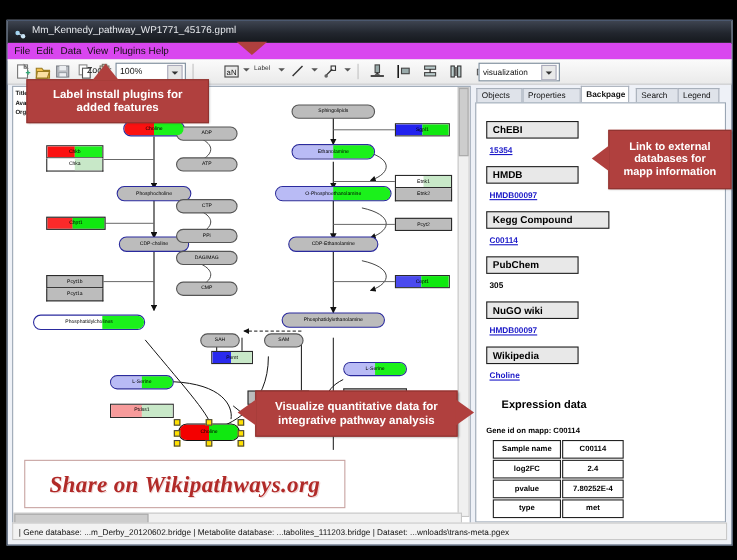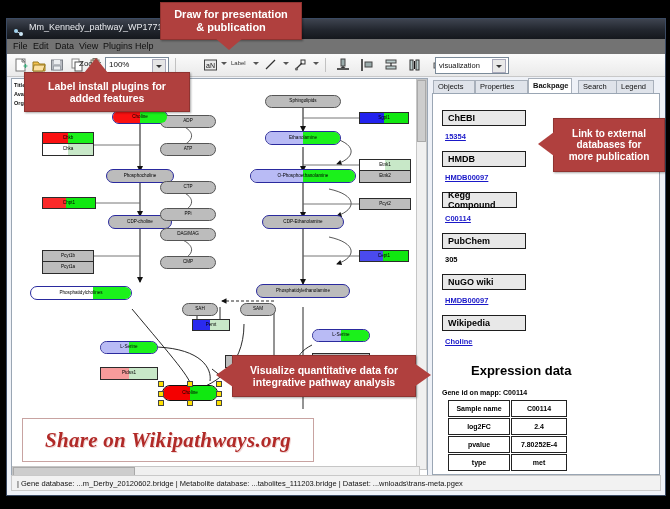--- a/index.html
+++ b/index.html
@@ -8,21 +8,21 @@
 
   
   .win{position:absolute;left:6px;top:18px;width:658px;height:476px;background:#eef1f7;
        border:1px solid #3a4a63;box-shadow:0 0 4px #000;}
   .titlebar{position:absolute;left:0;top:0;width:100%;height:20px;
        background:linear-gradient(#3e4450,#22262e 55%,#15181d);
        border-bottom:1px solid #000;}
   .titlebar .tb-text{position:absolute;left:22px;top:3px;font-size:9px;color:#e8eaee;
        white-space:nowrap;font-family:"Liberation Sans",sans-serif;}
   .tb-ico{position:absolute;left:6px;top:5px;width:11px;height:11px;}
-  .menubar{position:absolute;left:0;top:20px;width:100%;height:15px;background:#737373;
+  .menubar{position:absolute;left:0;top:20px;width:100%;height:15px;background:#d946ef;
        border-bottom:1px solid #dcdcdc;}
   .menubar span{position:absolute;top:2px;font-size:9px;color:#111;}
   .toolbar{position:absolute;left:0;top:35px;width:100%;height:22px;
        background:linear-gradient(#fbfbfb,#eaeaea);border-bottom:1px solid #c8c8c8;}
 
   .tbtn{position:absolute;top:3px;width:16px;height:16px;}
   .tbtn svg{display:block}
   .sep{position:absolute;top:4px;width:1px;height:14px;background:#c2c2c2;}
 
   .zoomlab{position:absolute;left:72px;top:5px;font-size:8px;color:#111;}
@@ -67,21 +67,21 @@
   .tab{position:absolute;top:2px;height:13px;background:#dfe3ea;border:1px solid #a8b0bb;
        border-bottom:none;font-size:7.5px;color:#111;padding:1px 4px 0 4px;box-sizing:border-box;}
   .tab.active{background:#fff;top:0;height:15px;padding-top:2px;font-weight:bold;}
   .tabbody{position:absolute;left:2px;top:15px;width:226px;height:380px;background:#fff;
        border:1px solid #9aa6b4;overflow:hidden;}
 
   .dbhead{position:absolute;left:9px;width:84px;height:16px;background:#e8e8e8;border:1.3px solid #1e1e1e;
        font-size:9px;font-weight:bold;color:#000;display:flex;align-items:center;padding-left:5px;box-sizing:border-box;}
   .dblink{position:absolute;left:12px;font-size:7.5px;color:#1a18c8;text-decoration:underline;font-weight:bold;}
   .dbplain{position:absolute;left:12px;font-size:7.5px;color:#000;font-weight:bold;}
-  .exphead{position:absolute;left:22px;top:269px;font-size:13px;font-weight:bold;color:#000;padding-left:16px;}
+  .exphead{position:absolute;left:7px;top:269px;font-size:10px;font-weight:bold;color:#000;padding-left:16px;}
   .geneid{position:absolute;left:9px;top:295px;font-size:7px;font-weight:bold;color:#000;}
 
   table.dt{position:absolute;left:14px;top:305px;border-collapse:separate;border-spacing:1px;}
   table.dt td{border:1px solid #222;font-size:7px;text-align:center;height:13px;color:#000;
        font-weight:bold;background:#fff;}
   table.dt td.k{width:58px;}
   table.dt td.v{width:52px;}
 
   
   .sb{position:absolute;background:#f0f0f0;border:1px solid #c6c6c6;}
@@ -498,21 +498,21 @@
       </div>
 
       <div class="tabbody">
 
         <div class="dbhead" style="top:16px">ChEBI</div>
         <a class="dblink" style="top:38px" href="#">15354</a>
 
         <div class="dbhead" style="top:57px">HMDB</div>
         <a class="dblink" style="top:79px" href="#">HMDB00097</a>
 
-        <div class="dbhead" style="top:98px;width:75px">Kegg Compound</div>
+        <div class="dbhead" style="top:98px;width:112px">Kegg Compound</div>
         <a class="dblink" style="top:120px" href="#">C00114</a>
 
         <div class="dbhead" style="top:139px">PubChem</div>
         <span class="dbplain" style="top:161px">305</span>
 
         <div class="dbhead" style="top:180px">NuGO wiki</div>
         <a class="dblink" style="top:202px" href="#">HMDB00097</a>
 
         <div class="dbhead" style="top:221px">Wikipedia</div>
         <a class="dblink" style="top:243px" href="#">Choline</a>
@@ -541,36 +541,32 @@
         </tbody>
           </table>
       </div>
     </div>
 
     <div class="status">
       <span>| Gene database: ...m_Derby_20120602.bridge | Metabolite database: ...tabolites_111203.bridge | Dataset: ...wnloads\trans-meta.pgex</span>
     </div>
   </div>
 
-  <div class="callout" style="left:160px;top:2px;width:140px;height:36px;font-size:11px;flex-direction:column">
-    <span>Draw for presentation</span>
-    <span>&amp; publication</span>
-  </div>
   <div class="tri" style="left:215px;top:38px;border-left:14px solid transparent;border-right:14px solid transparent;border-top:12px solid #b0403e"></div>
 
   <div class="callout" style="left:24px;top:72px;width:164px;height:38px;font-size:10.5px;flex-direction:column">
     <span>Label install plugins for</span>
     <span>added features</span>
   </div>
   <div class="tri" style="left:84px;top:58px;border-left:12px solid transparent;border-right:12px solid transparent;border-bottom:15px solid #b0403e"></div>
 
   <div class="callout" style="left:553px;top:118px;width:110px;height:52px;font-size:10px;flex-direction:column">
     <span>Link  to external</span>
     <span>databases  for</span>
-    <span>more publication</span>
+    <span>mapp information</span>
   </div>
   <div class="tri" style="left:538px;top:132px;border-top:12px solid transparent;border-bottom:12px solid transparent;border-right:16px solid #b0403e"></div>
 
   <div class="callout" style="left:232px;top:355px;width:182px;height:40px;font-size:10.5px;flex-direction:column">
     <span>Visualize quantitative data  for</span>
     <span>integrative pathway analysis</span>
   </div>
   <div class="tri" style="left:216px;top:363px;border-top:12px solid transparent;border-bottom:12px solid transparent;border-right:17px solid #b0403e"></div>
   <div class="tri" style="left:414px;top:363px;border-top:12px solid transparent;border-bottom:12px solid transparent;border-left:17px solid #b0403e"></div>
 

